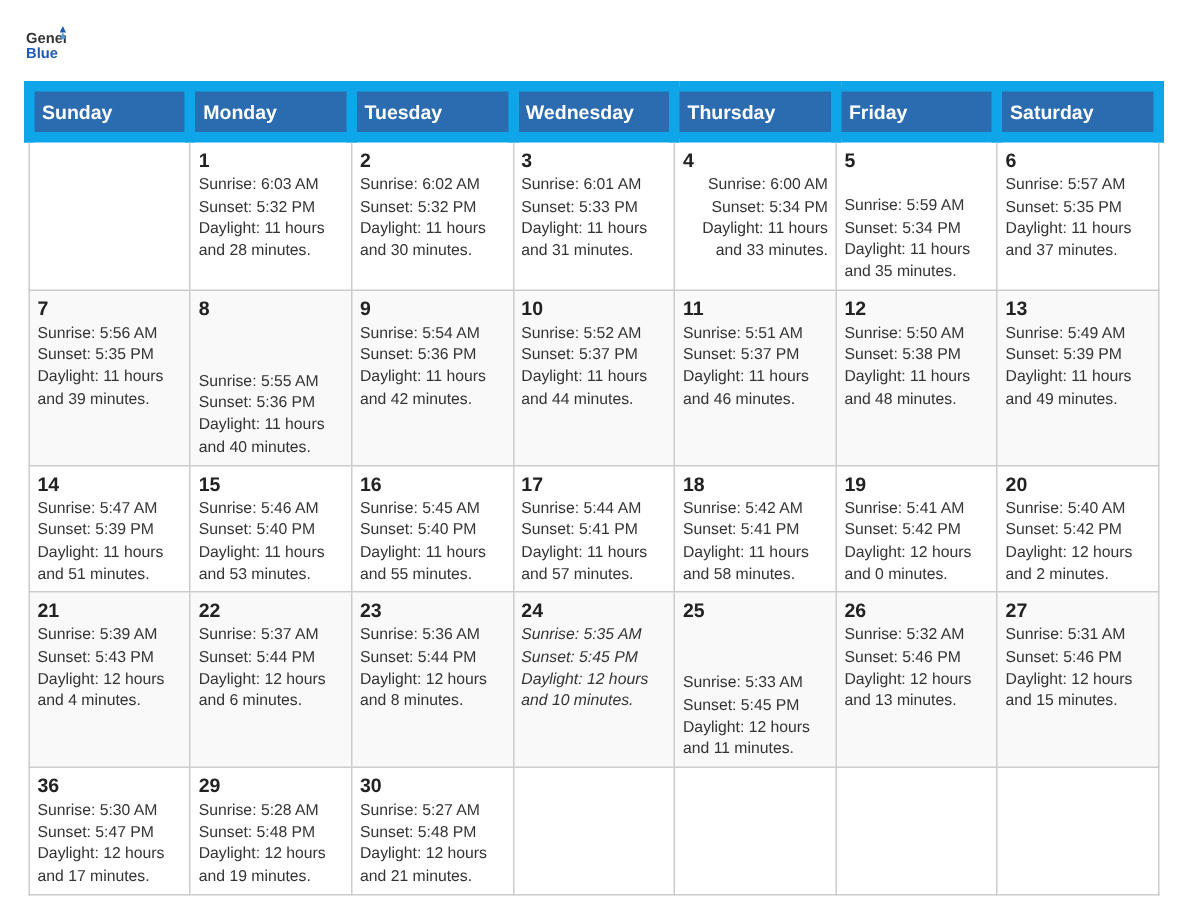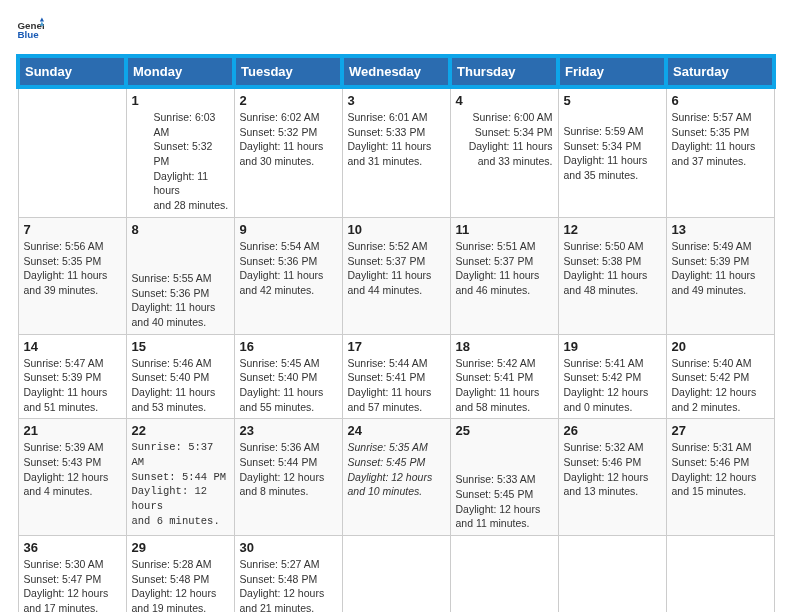--- a/index.html
+++ b/index.html
@@ -42,21 +42,21 @@
       border-collapse: collapse;
       font-size: 11px;
     }
     thead tr th {
       background-color: #2b6cb0;
       color: white;
       text-align: left;
       padding: 6px 5px;
       font-size: 13px;
       font-weight: bold;
-      border: 4px solid #0ea5e9;
+      border: 7px solid #0ea5e9;
     }
     tbody tr td {
       border: 1px solid #ccc;
       vertical-align: top;
       padding: 4px 5px;
       width: 108px;
       height: 80px;
       background: #fff;
     }
     tbody tr:nth-child(even) td {
@@ -110,21 +110,21 @@
         <th>Thursday</th>
         <th>Friday</th>
         <th>Saturday</th>
       </tr>
   </thead>
   <tbody id="calendar-body">
   <tr>
         <td class="empty-cell"></td>
         <td>
           <span class="day-num">1</span>
-          <div class="day-info" style="white-space: pre-line; margin-left: 22px;">Sunrise: 6:03 AM
+          <div class="day-info" style="white-space: pre-line;">Sunrise: 6:03 AM
 Sunset: 5:32 PM
 Daylight: 11 hours
 and 28 minutes.</div>
         </td>
         <td>
           <span class="day-num">2</span>
           <div class="day-info" style="white-space: pre-line;">Sunrise: 6:02 AM
 Sunset: 5:32 PM
 Daylight: 11 hours
 and 30 minutes.</div>
@@ -263,21 +263,21 @@
       <tr>
         <td>
           <span class="day-num">21</span>
           <div class="day-info" style="white-space: pre-line;">Sunrise: 5:39 AM
 Sunset: 5:43 PM
 Daylight: 12 hours
 and 4 minutes.</div>
         </td>
         <td>
           <span class="day-num">22</span>
-          <div class="day-info" style="white-space: pre-line; font-family: Liberation Mono, monospace;">Sunrise: 5:37 AM
+          <div class="day-info" style="white-space: pre-line;">Sunrise: 5:37 AM
 Sunset: 5:44 PM
 Daylight: 12 hours
 and 6 minutes.</div>
         </td>
         <td>
           <span class="day-num">23</span>
           <div class="day-info" style="white-space: pre-line;">Sunrise: 5:36 AM
 Sunset: 5:44 PM
 Daylight: 12 hours
 and 8 minutes.</div>

